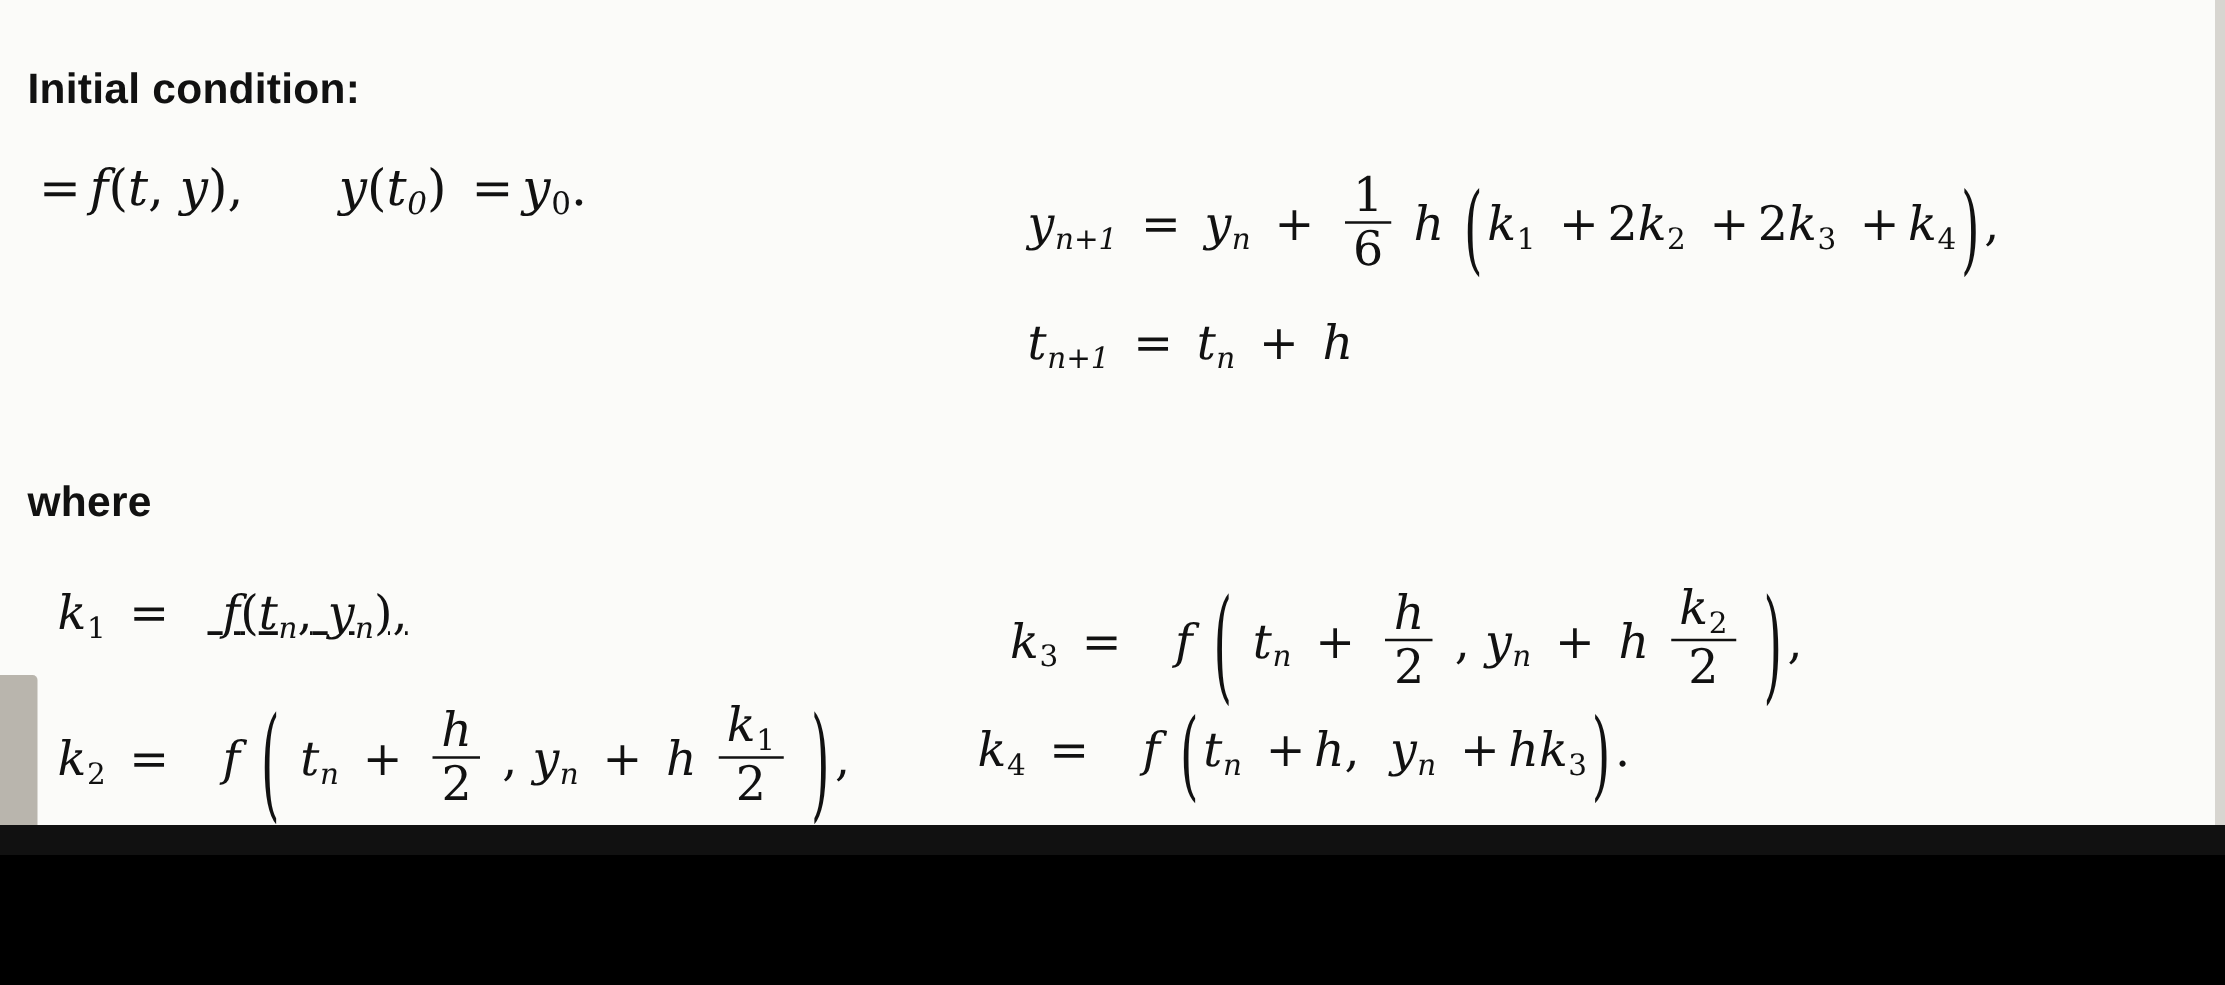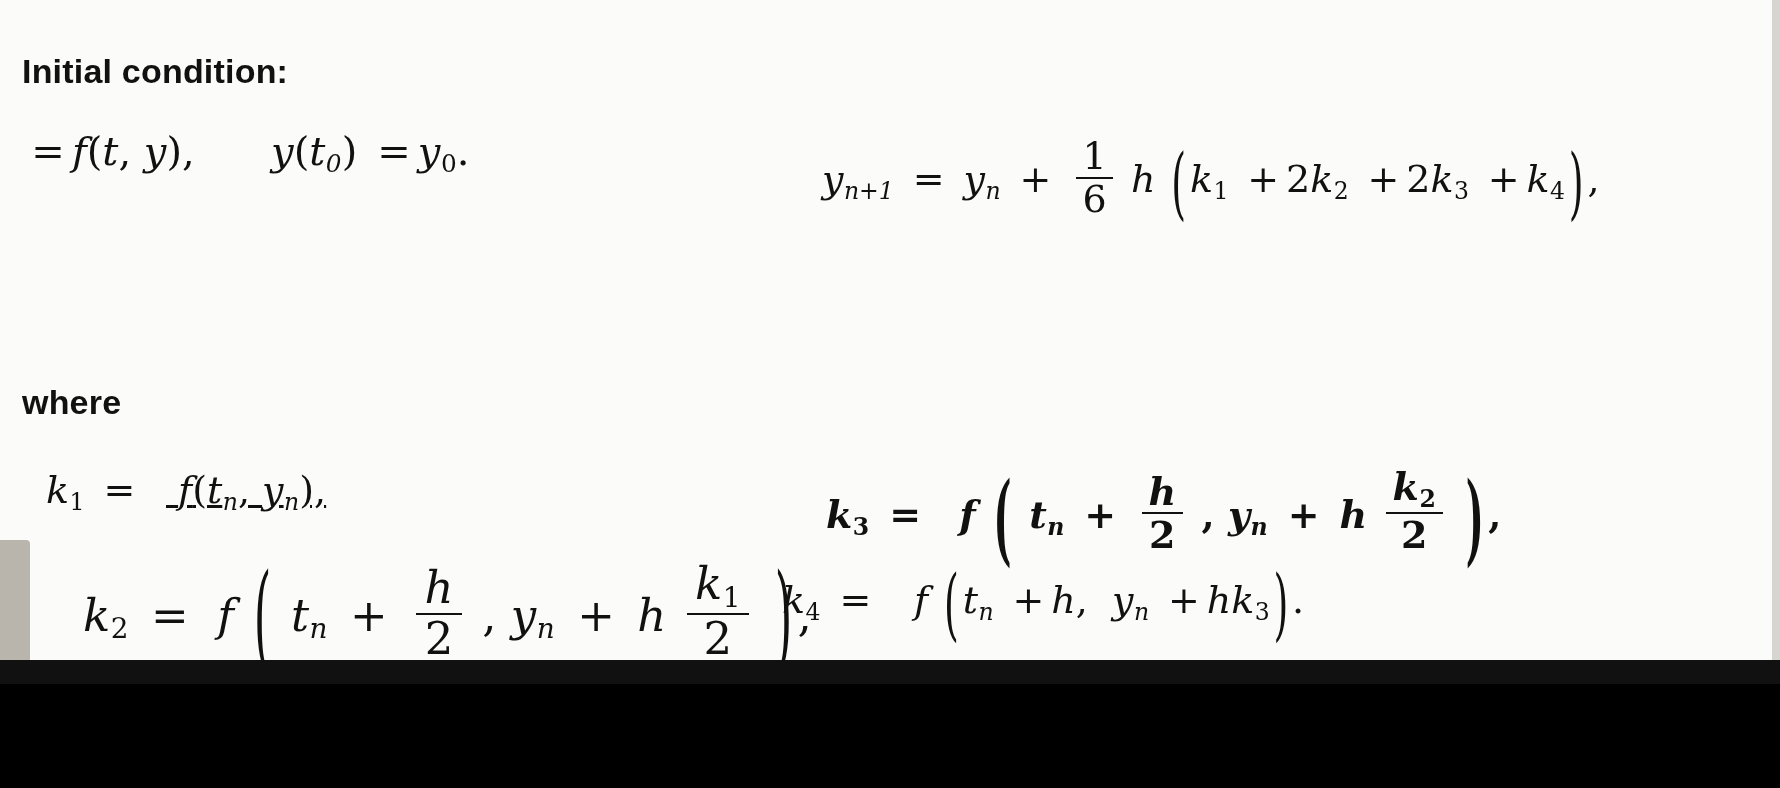--- a/index.html
+++ b/index.html
@@ -133,44 +133,51 @@
     <span class="mi">y</span><span class="sub">n</span>
     <span class="op">+</span>
     <span class="frac"><span class="num"><span class="mn">1</span></span><span class="den"><span class="mn">6</span></span></span>
     <span class="mi">h</span>
     <span class="paren">(</span><span class="mi">k</span><span class="subn">1</span>
     <span class="op">+</span><span class="mn">2</span><span class="mi">k</span><span class="subn">2</span>
     <span class="op">+</span><span class="mn">2</span><span class="mi">k</span><span class="subn">3</span>
     <span class="op">+</span><span class="mi">k</span><span class="subn">4</span><span class="paren">)</span><span class="mn">,</span>
   </div>
 
+  <div class="math" style="left:822px; top:252px; font-size:38px;">
+    <span class="mi">t</span><span class="sub">n+1</span>
+    <span class="op">=</span>
+    <span class="mi">t</span><span class="sub">n</span>
+    <span class="op">+</span>
+    <span class="mi">h</span>
+  </div>
 
   <div class="label" style="left:22px; top:383px;">where</div>
 
   <div class="math" style="left:46px; top:468px; font-size:38px;text-decoration:underline;">
     <span class="lhs"><span class="mi">k</span><span class="subn">1</span>&nbsp;<span class="op">=</span></span>
     <span class="mi">f</span><span class="mn">(</span><span class="mi">t</span><span class="sub">n</span><span class="mn">,</span>&nbsp;<span class="mi">y</span><span class="sub">n</span><span class="mn">),</span>
   </div>
 
-  <div class="math" style="left:46px; top:560px; font-size:45px;margin-left:37px;">
+  <div class="math" style="left:46px; top:560px; font-size:38px;">
     <span class="lhs"><span class="mi">k</span><span class="subn">2</span>&nbsp;<span class="op">=</span></span>
     <span class="mi">f</span>
     <span class="paren-tall">(</span>
     <span class="mi">t</span><span class="sub">n</span>
     <span class="op">+</span>
     <span class="frac"><span class="num"><span class="mi">h</span></span><span class="den"><span class="mn">2</span></span></span>
     <span class="mn">,</span>
     <span class="mi">y</span><span class="sub">n</span>
     <span class="op">+</span>
     <span class="mi">h</span>
     <span class="frac"><span class="num"><span class="mi">k</span><span class="subn">1</span></span><span class="den"><span class="mn">2</span></span></span>
     <span class="paren-tall">)</span><span class="mn">,</span>
   </div>
 
-  <div class="math" style="left:826px; top:466px; font-size:38px;font-weight:bold;">
+  <div class="math" style="left:808px; top:466px; font-size:38px;">
     <span class="lhs"><span class="mi">k</span><span class="subn">3</span>&nbsp;<span class="op">=</span></span>
     <span class="mi">f</span>
     <span class="paren-tall">(</span>
     <span class="mi">t</span><span class="sub">n</span>
     <span class="op">+</span>
     <span class="frac"><span class="num"><span class="mi">h</span></span><span class="den"><span class="mn">2</span></span></span>
     <span class="mn">,</span>
     <span class="mi">y</span><span class="sub">n</span>
     <span class="op">+</span>
     <span class="mi">h</span>

